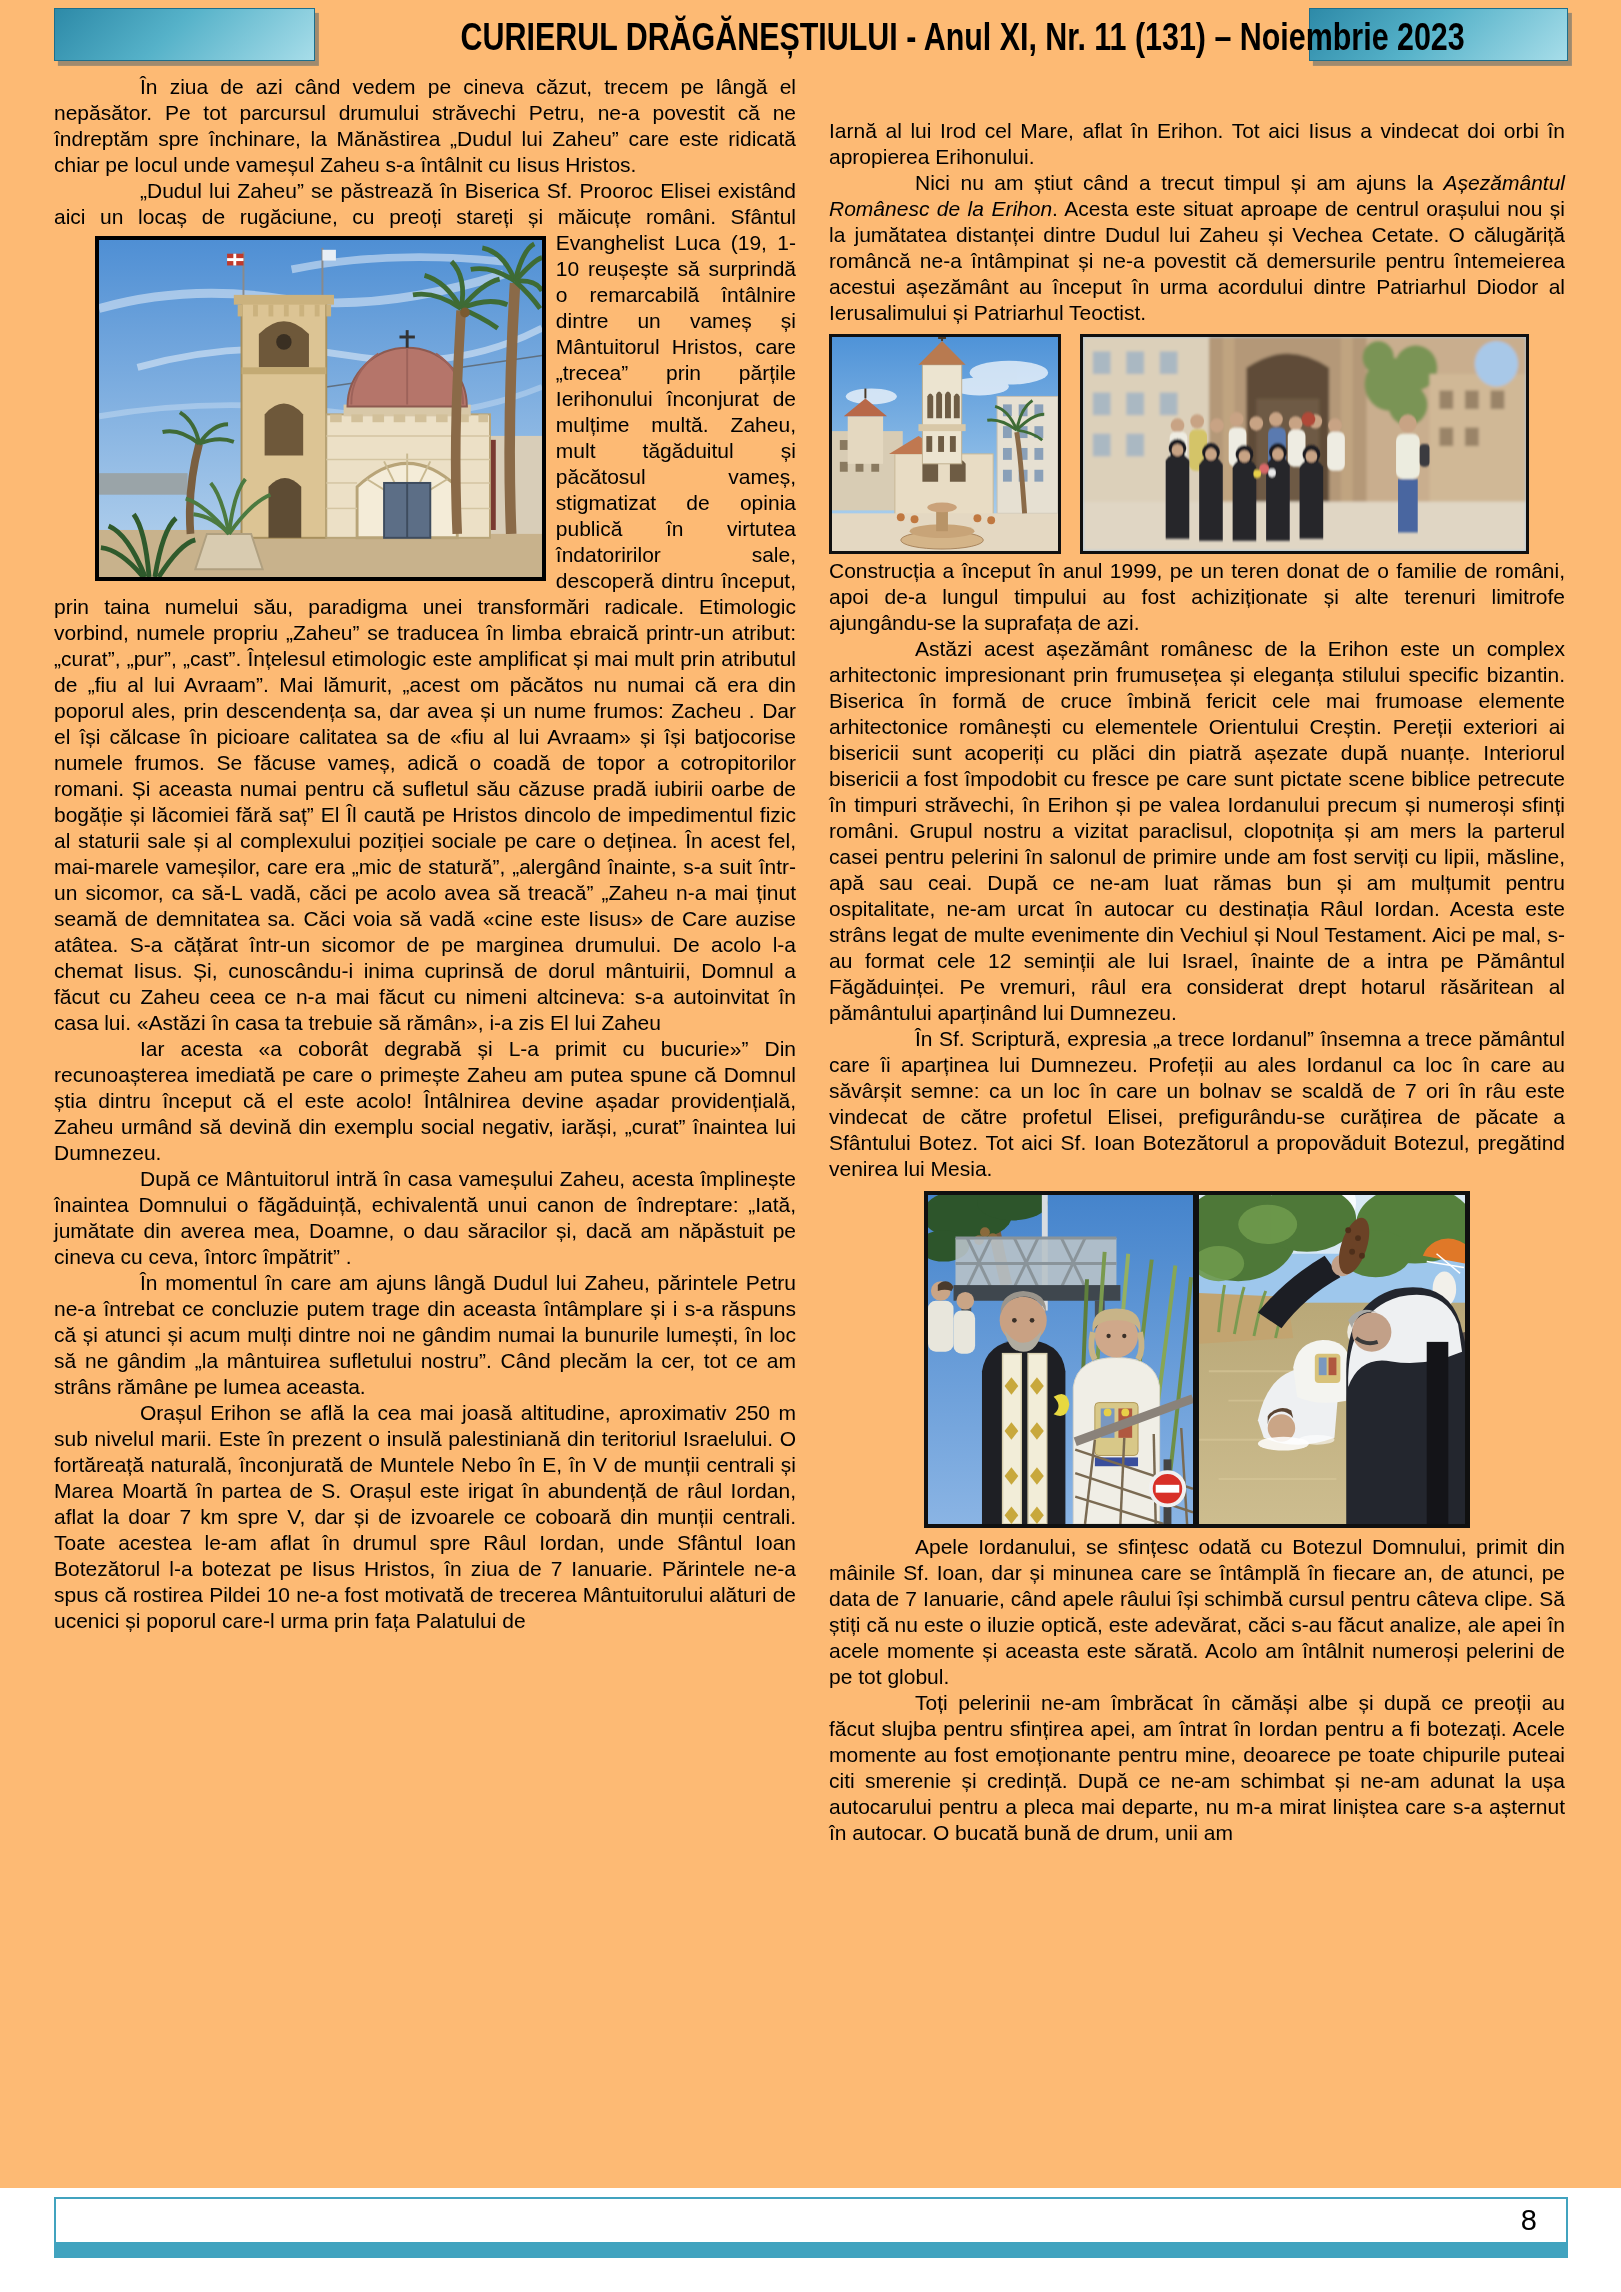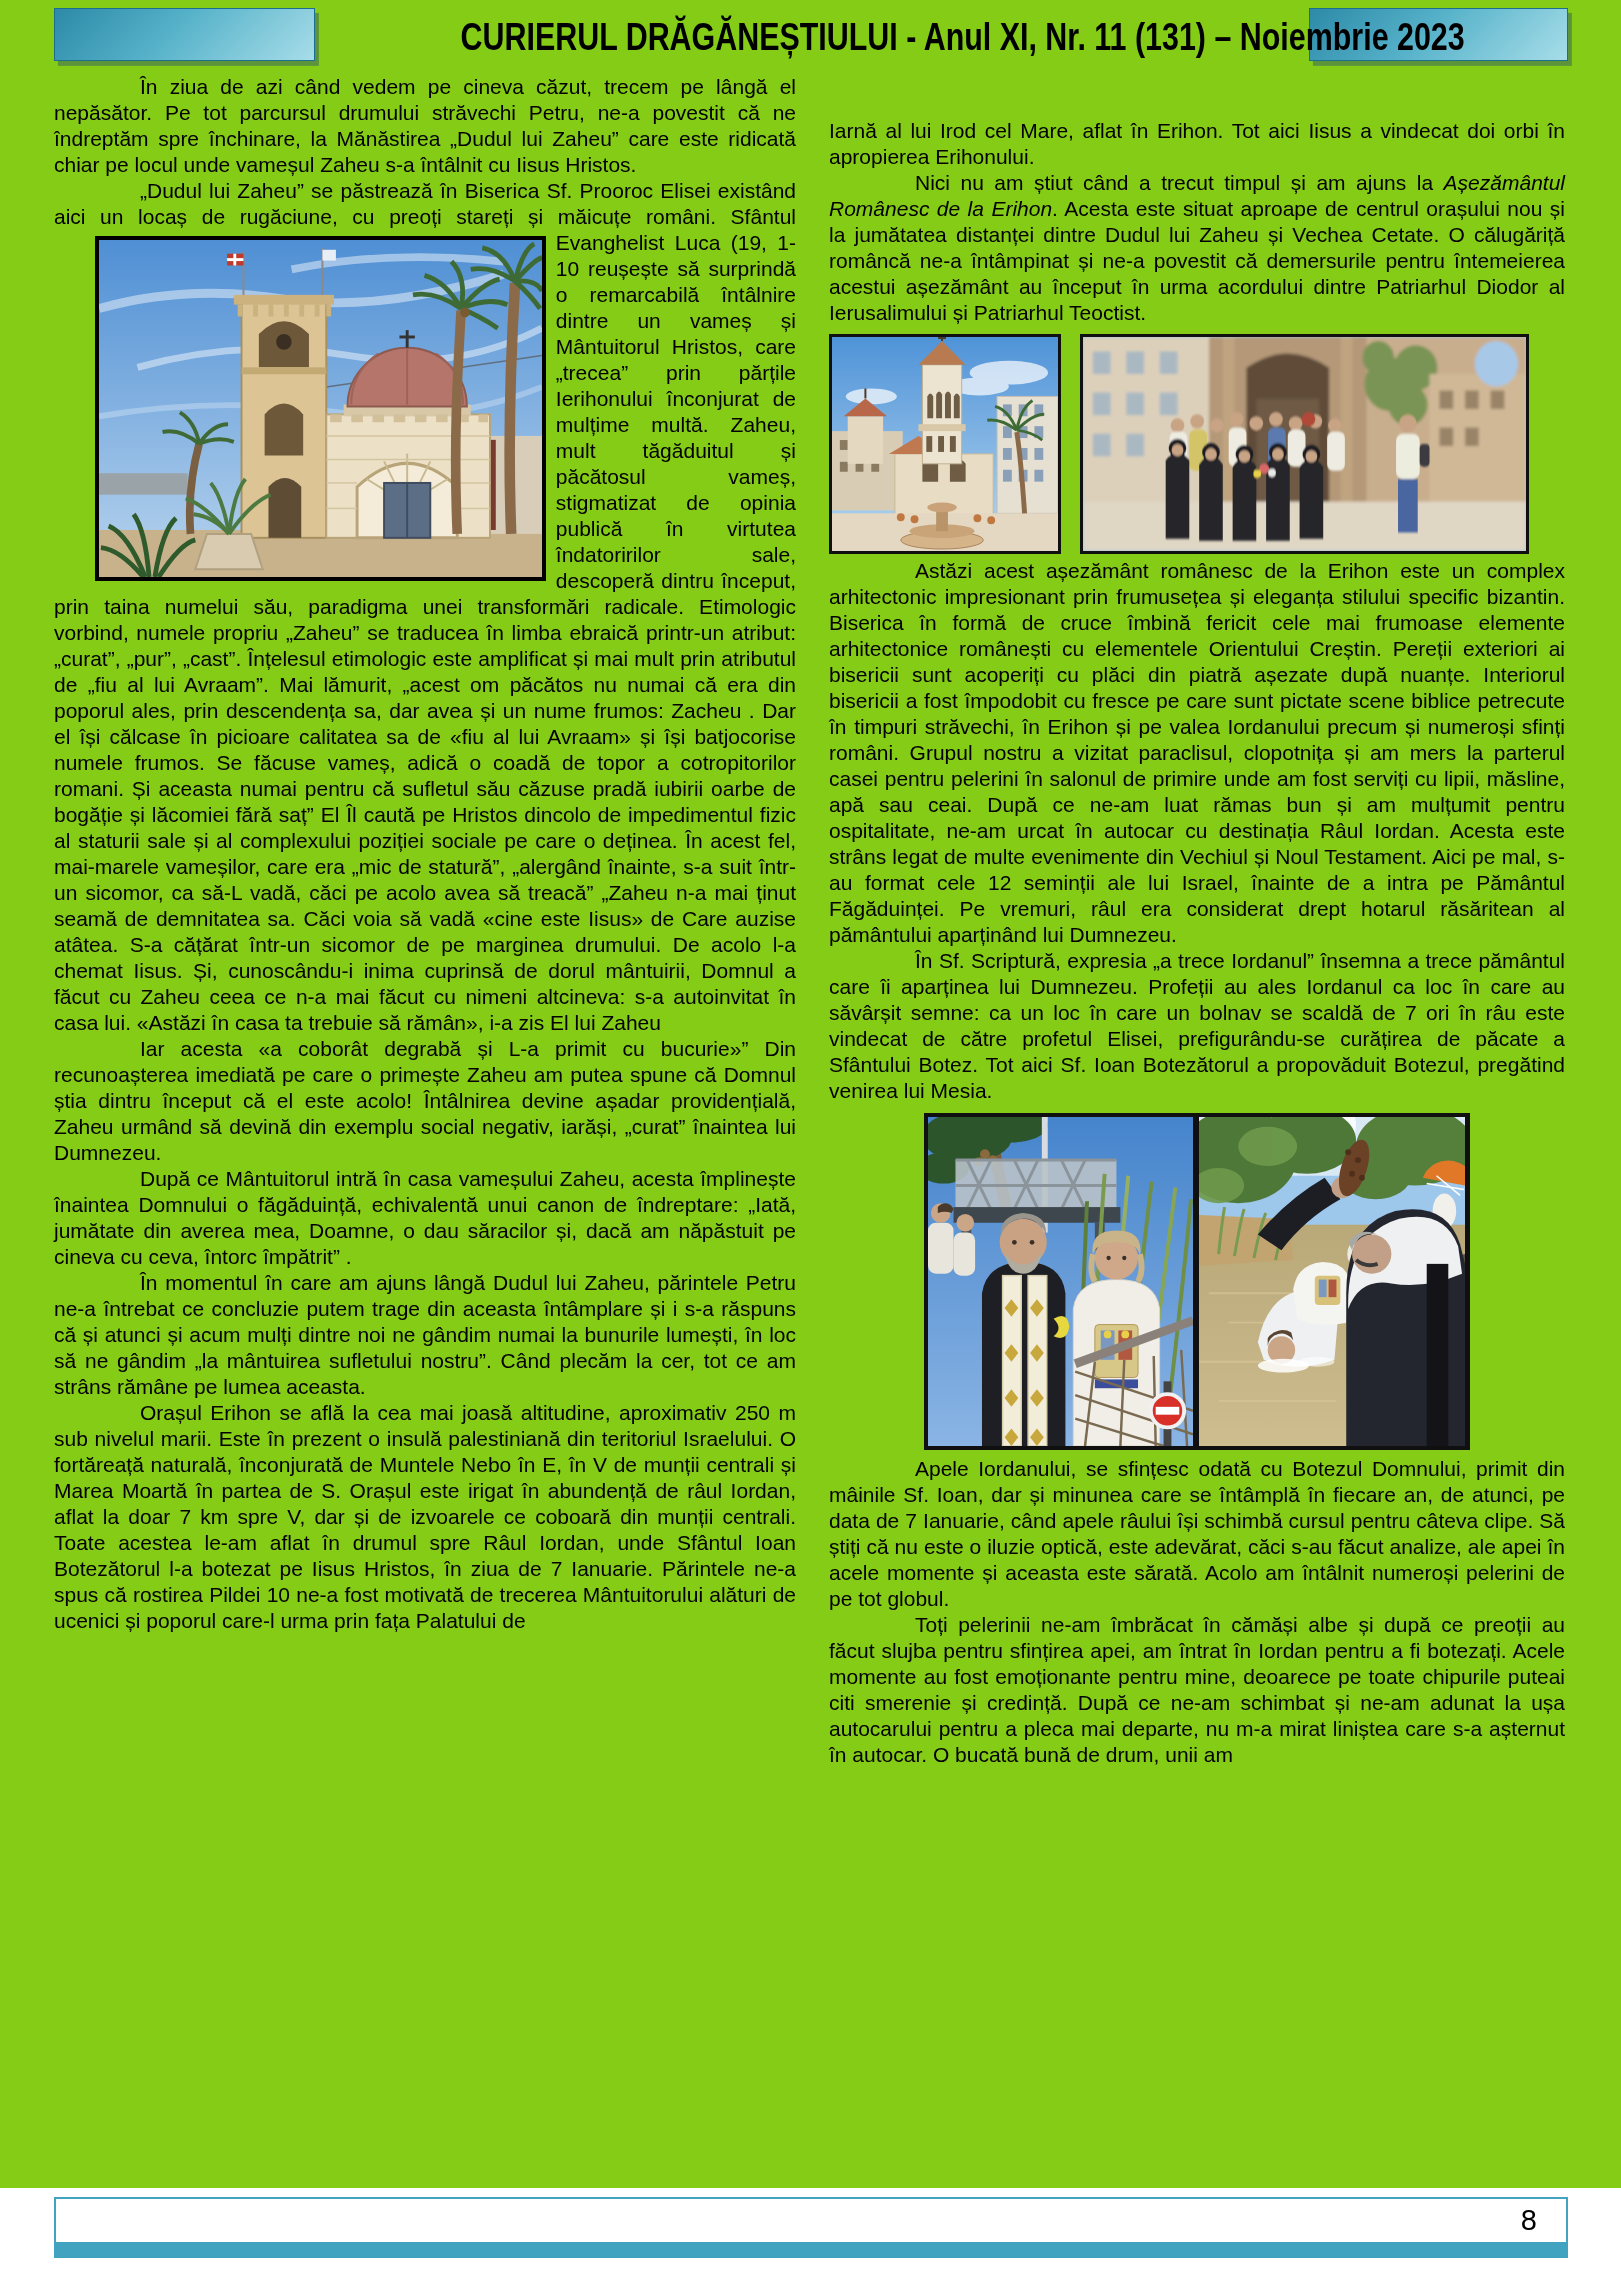--- a/index.html
+++ b/index.html
@@ -1,17 +1,17 @@
 <!DOCTYPE html>
 <html lang="ro"><head>
 <meta charset="utf-8">
 <style>
   html,body{margin:0;padding:0;background:#ffffff;}
   #page{
-    position:relative;width:1621px;height:2293px;background:#84cc16;overflow:hidden;
+    position:relative;width:1621px;height:2293px;background:#fdba74;overflow:hidden;
     font-family:"Liberation Sans","DejaVu Sans",sans-serif;color:#000;
   }
   
   .banner{position:absolute;left:54px;top:7.8px;width:1514px;height:57px;}
   .banner-box{
     position:absolute;top:0;height:51px;
     background:linear-gradient(135deg,#2d8aa8 0%,#56b2c9 45%,#a7dde9 100%);
     border:1px solid #1d6e8c;box-shadow:3.9px 4.9px 0 rgba(45,80,105,.45);
   }
   .banner-box.left{left:0;width:259px;}
@@ -378,20 +378,21 @@
               </g>
           <circle cx="330" cy="84" r="9" fill="#c8a384"></circle>
           <rect x="318" y="94" width="24" height="44" rx="7" fill="#ececdf"></rect>
           <rect x="320" y="138" width="20" height="52" fill="#4a66a0"></rect>
           <rect x="342" y="104" width="10" height="22" rx="4" fill="#3a3a40"></rect>
         </g>
       </svg>
         </span>
     </div>
 
+    <p class="para noindent"><span>Construcția a început în anul 1999, pe un teren donat de o familie de români, apoi de-a lungul timpului au fost achiziționate și alte terenuri limitrofe ajungându-se la suprafața de azi.</span></p>
     <p class="para"><span>Astăzi acest așezământ românesc de la Erihon este un complex arhitectonic impresionant prin frumusețea și eleganța stilului specific bizantin. Biserica în formă de cruce îmbină fericit cele mai frumoase elemente arhitectonice românești cu elementele Orientului Creștin. Pereții exteriori ai bisericii sunt acoperiți cu plăci din piatră așezate după nuanțe. Interiorul bisericii a fost împodobit cu fresce pe care sunt pictate scene biblice petrecute în timpuri străvechi, în Erihon și pe valea Iordanului precum și numeroși sfinți români. Grupul nostru a vizitat paraclisul, clopotnița și am mers la parterul casei pentru pelerini în salonul de primire unde am fost serviți cu lipii, măsline, apă sau ceai. După ce ne-am luat rămas bun și am mulțumit pentru ospitalitate, ne-am urcat în autocar cu destinația Râul Iordan. Acesta este strâns legat de multe evenimente din Vechiul și Noul Testament. Aici pe mal, s-au format cele 12 seminții ale lui Israel, înainte de a intra pe Pământul Făgăduinței. Pe vremuri, râul era considerat drept hotarul răsăritean al pământului aparținând lui Dumnezeu.</span></p>
     <p class="para"><span>În Sf. Scriptură, expresia „a trece Iordanul” însemna a trece pământul care îi aparținea lui Dumnezeu. Profeții au ales Iordanul ca loc în care au săvârșit semne: ca un loc în care un bolnav se scaldă de 7 ori în râu este vindecat de către profetul Elisei, prefigurându-se curățirea de păcate a Sfântului Botez. Tot aici Sf. Ioan Botezătorul a propovăduit Botezul, pregătind venirea lui Mesia.</span></p>
 
     <div class="pair-bottom">
       <span class="photo ph-bapt1">
           <svg viewBox="0 0 270 336" preserveAspectRatio="none" aria-hidden="true">
         <defs>
               <linearGradient id="sky3" x1="0" y1="0" x2="0" y2="1">
                 <stop offset="0" stop-color="#4584cc"></stop>
                 <stop offset="1" stop-color="#8ab4e4"></stop>

